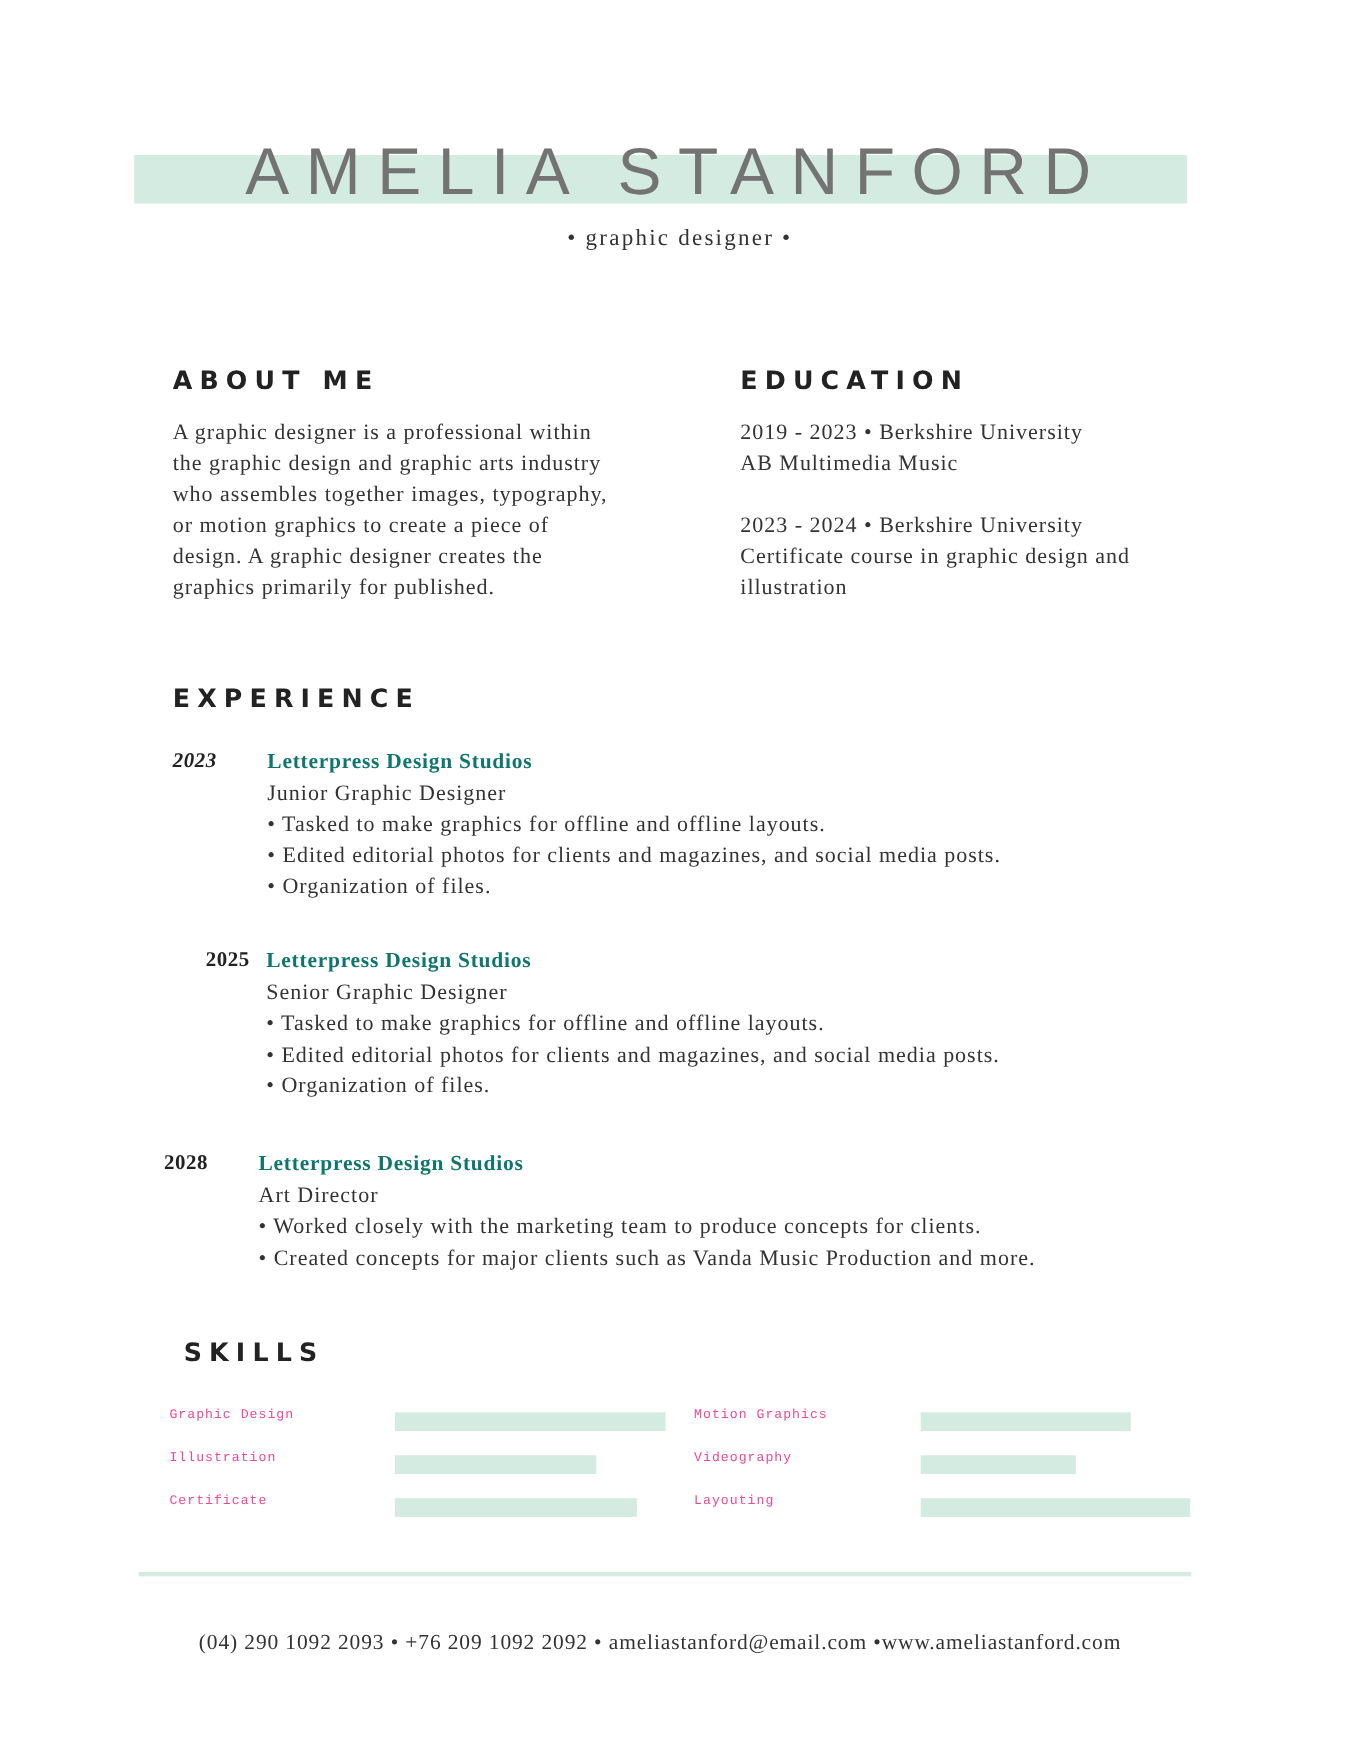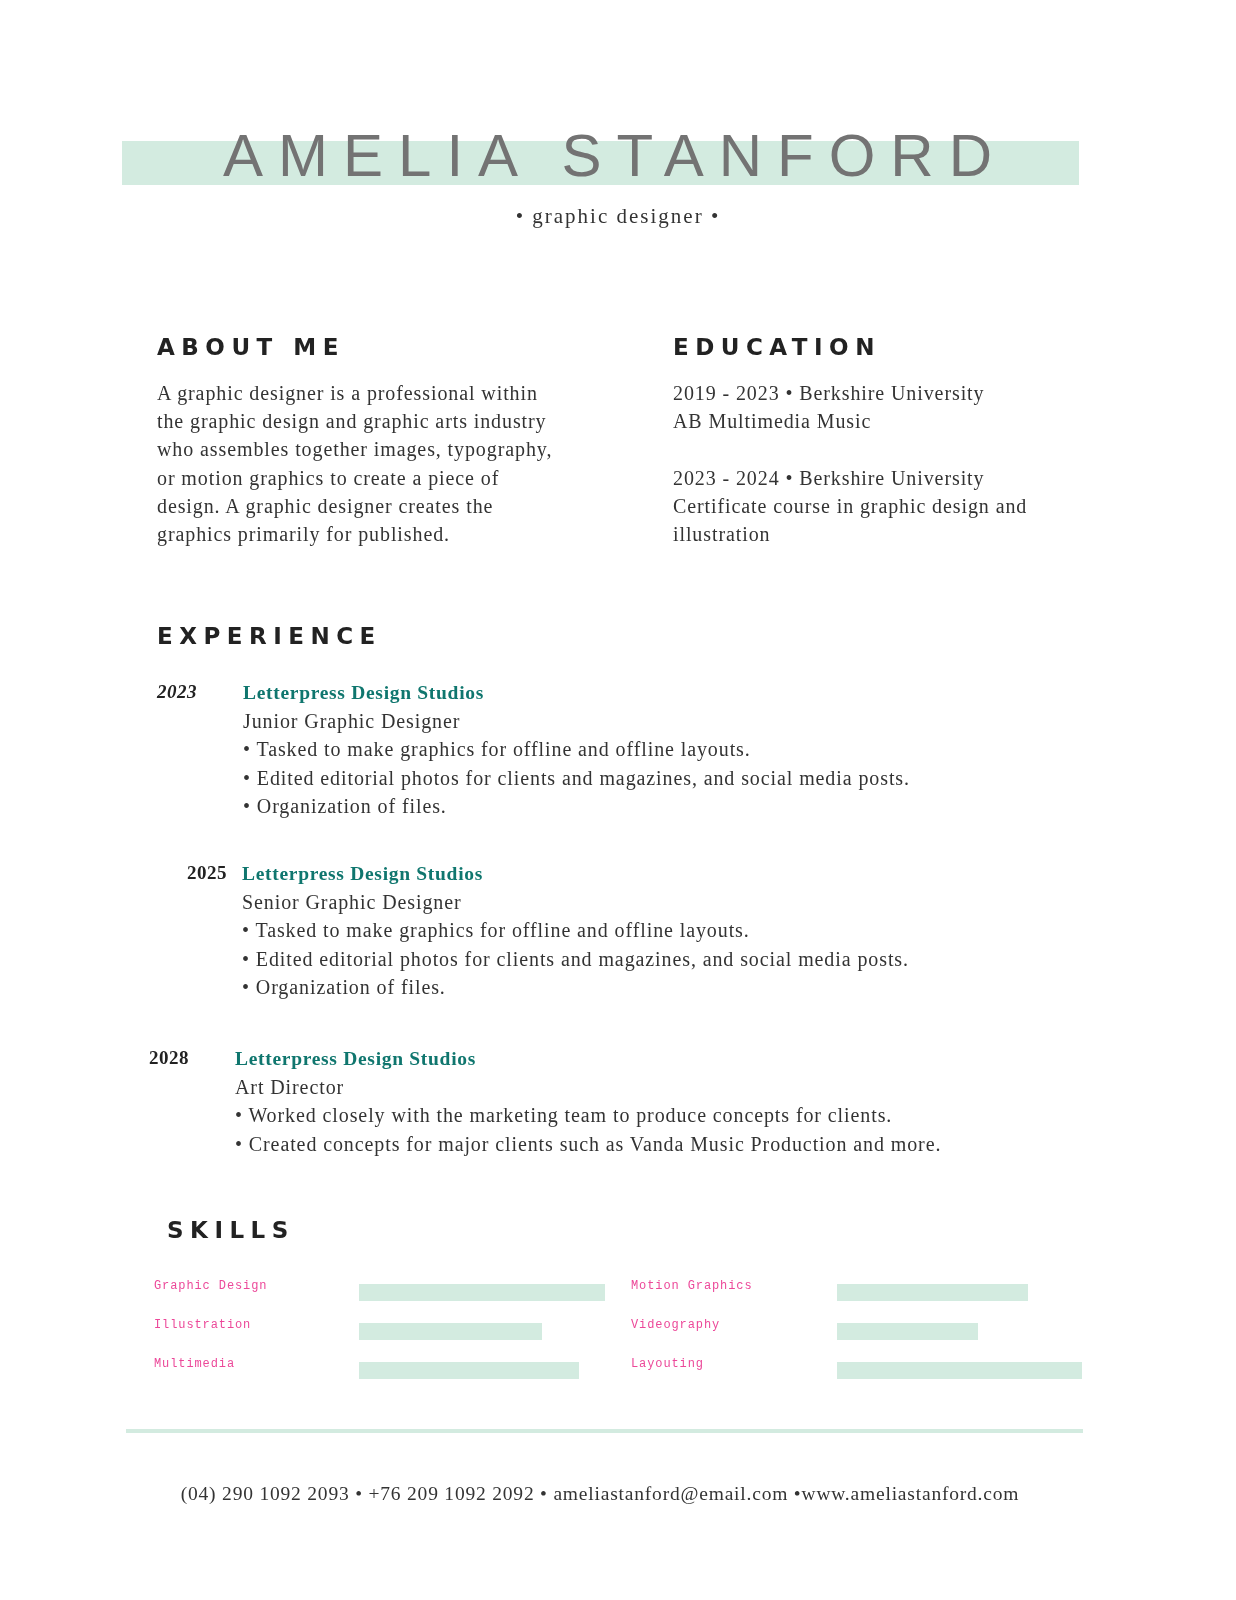--- a/index.html
+++ b/index.html
@@ -80,21 +80,21 @@
 </div>
 
 <div class="abs heading" style="left:157px; top:1217px;margin-left:10px;">SKILLS</div>
 
 <div class="abs skill-label" style="left:154px; top:1279px;">Graphic Design</div>
 <div class="abs skill-bar" style="left:359px; top:1284px; width:246px;"></div>
 
 <div class="abs skill-label" style="left:154px; top:1318px;">Illustration</div>
 <div class="abs skill-bar" style="left:359px; top:1323px; width:183px;"></div>
 
-<div class="abs skill-label" style="left:154px; top:1357px;">Multimedia</div>
+<div class="abs skill-label" style="left:154px; top:1357px;">Certificate</div>
 <div class="abs skill-bar" style="left:359px; top:1362px; width:220px;"></div>
 
 <div class="abs skill-label" style="left:631px; top:1279px;">Motion Graphics</div>
 <div class="abs skill-bar" style="left:837px; top:1284px; width:191px;"></div>
 
 <div class="abs skill-label" style="left:631px; top:1318px;">Videography</div>
 <div class="abs skill-bar" style="left:837px; top:1323px; width:141px;"></div>
 
 <div class="abs skill-label" style="left:631px; top:1357px;">Layouting</div>
 <div class="abs skill-bar" style="left:837px; top:1362px; width:245px;"></div>

